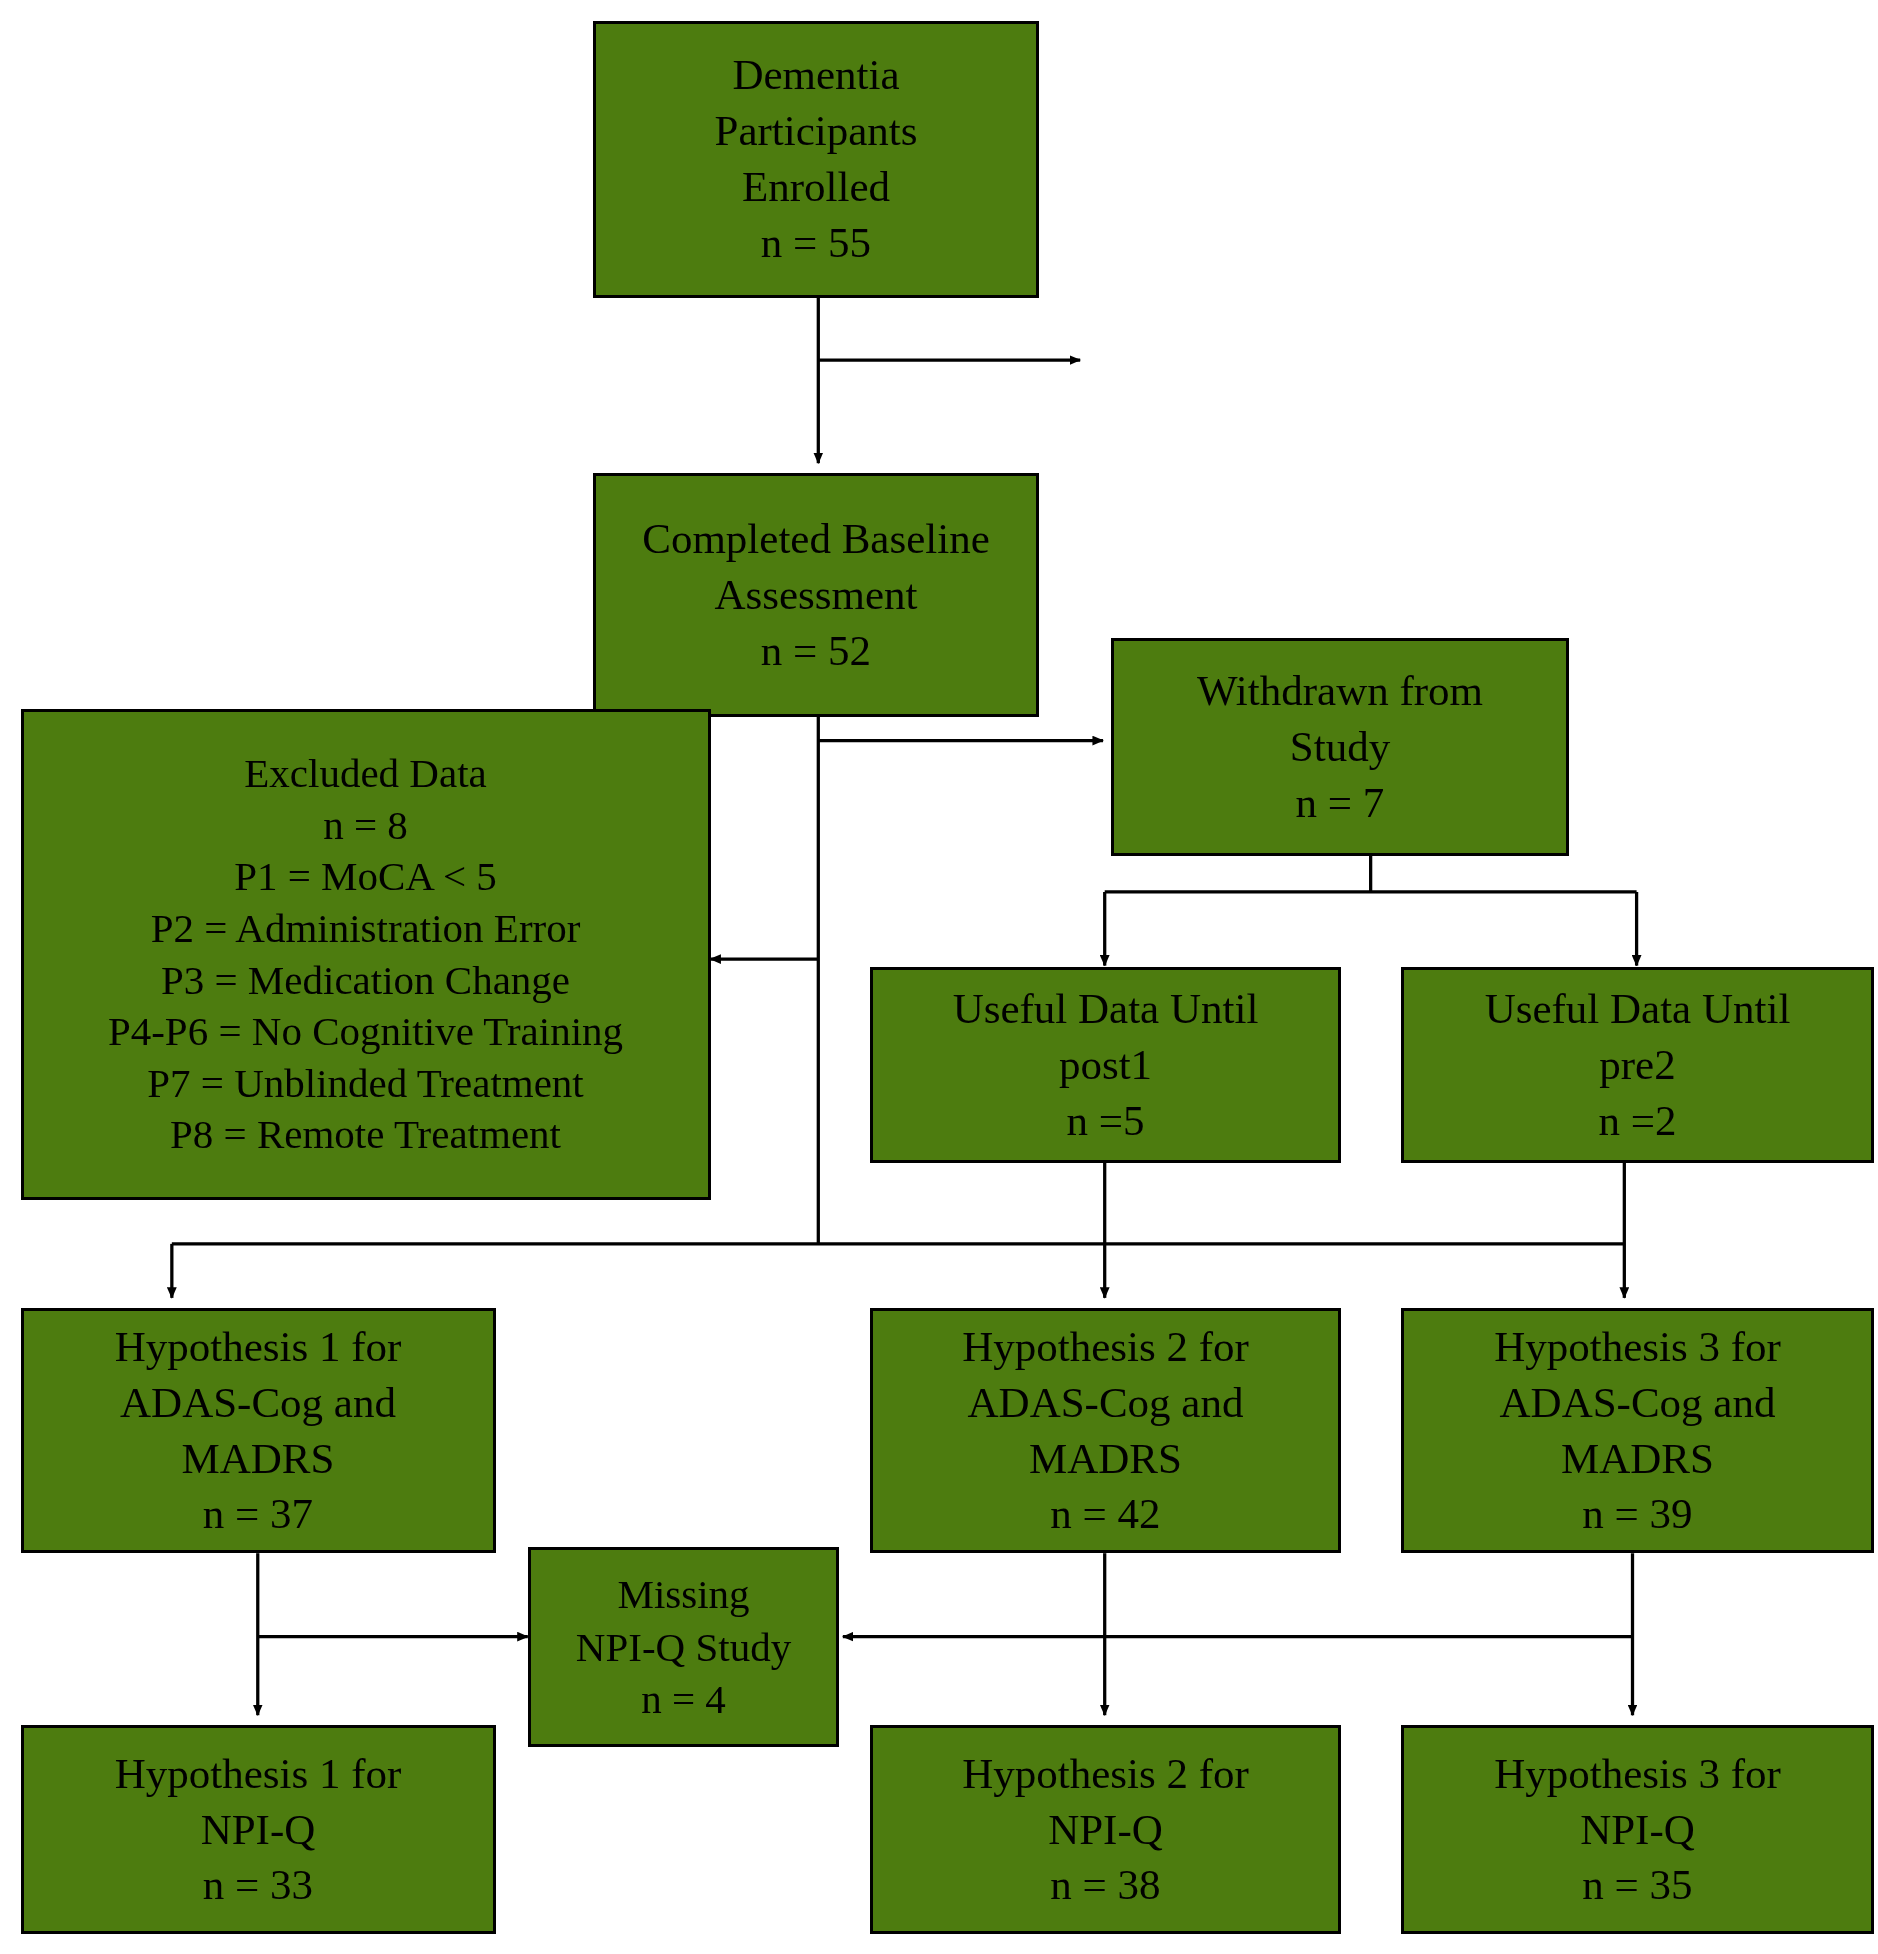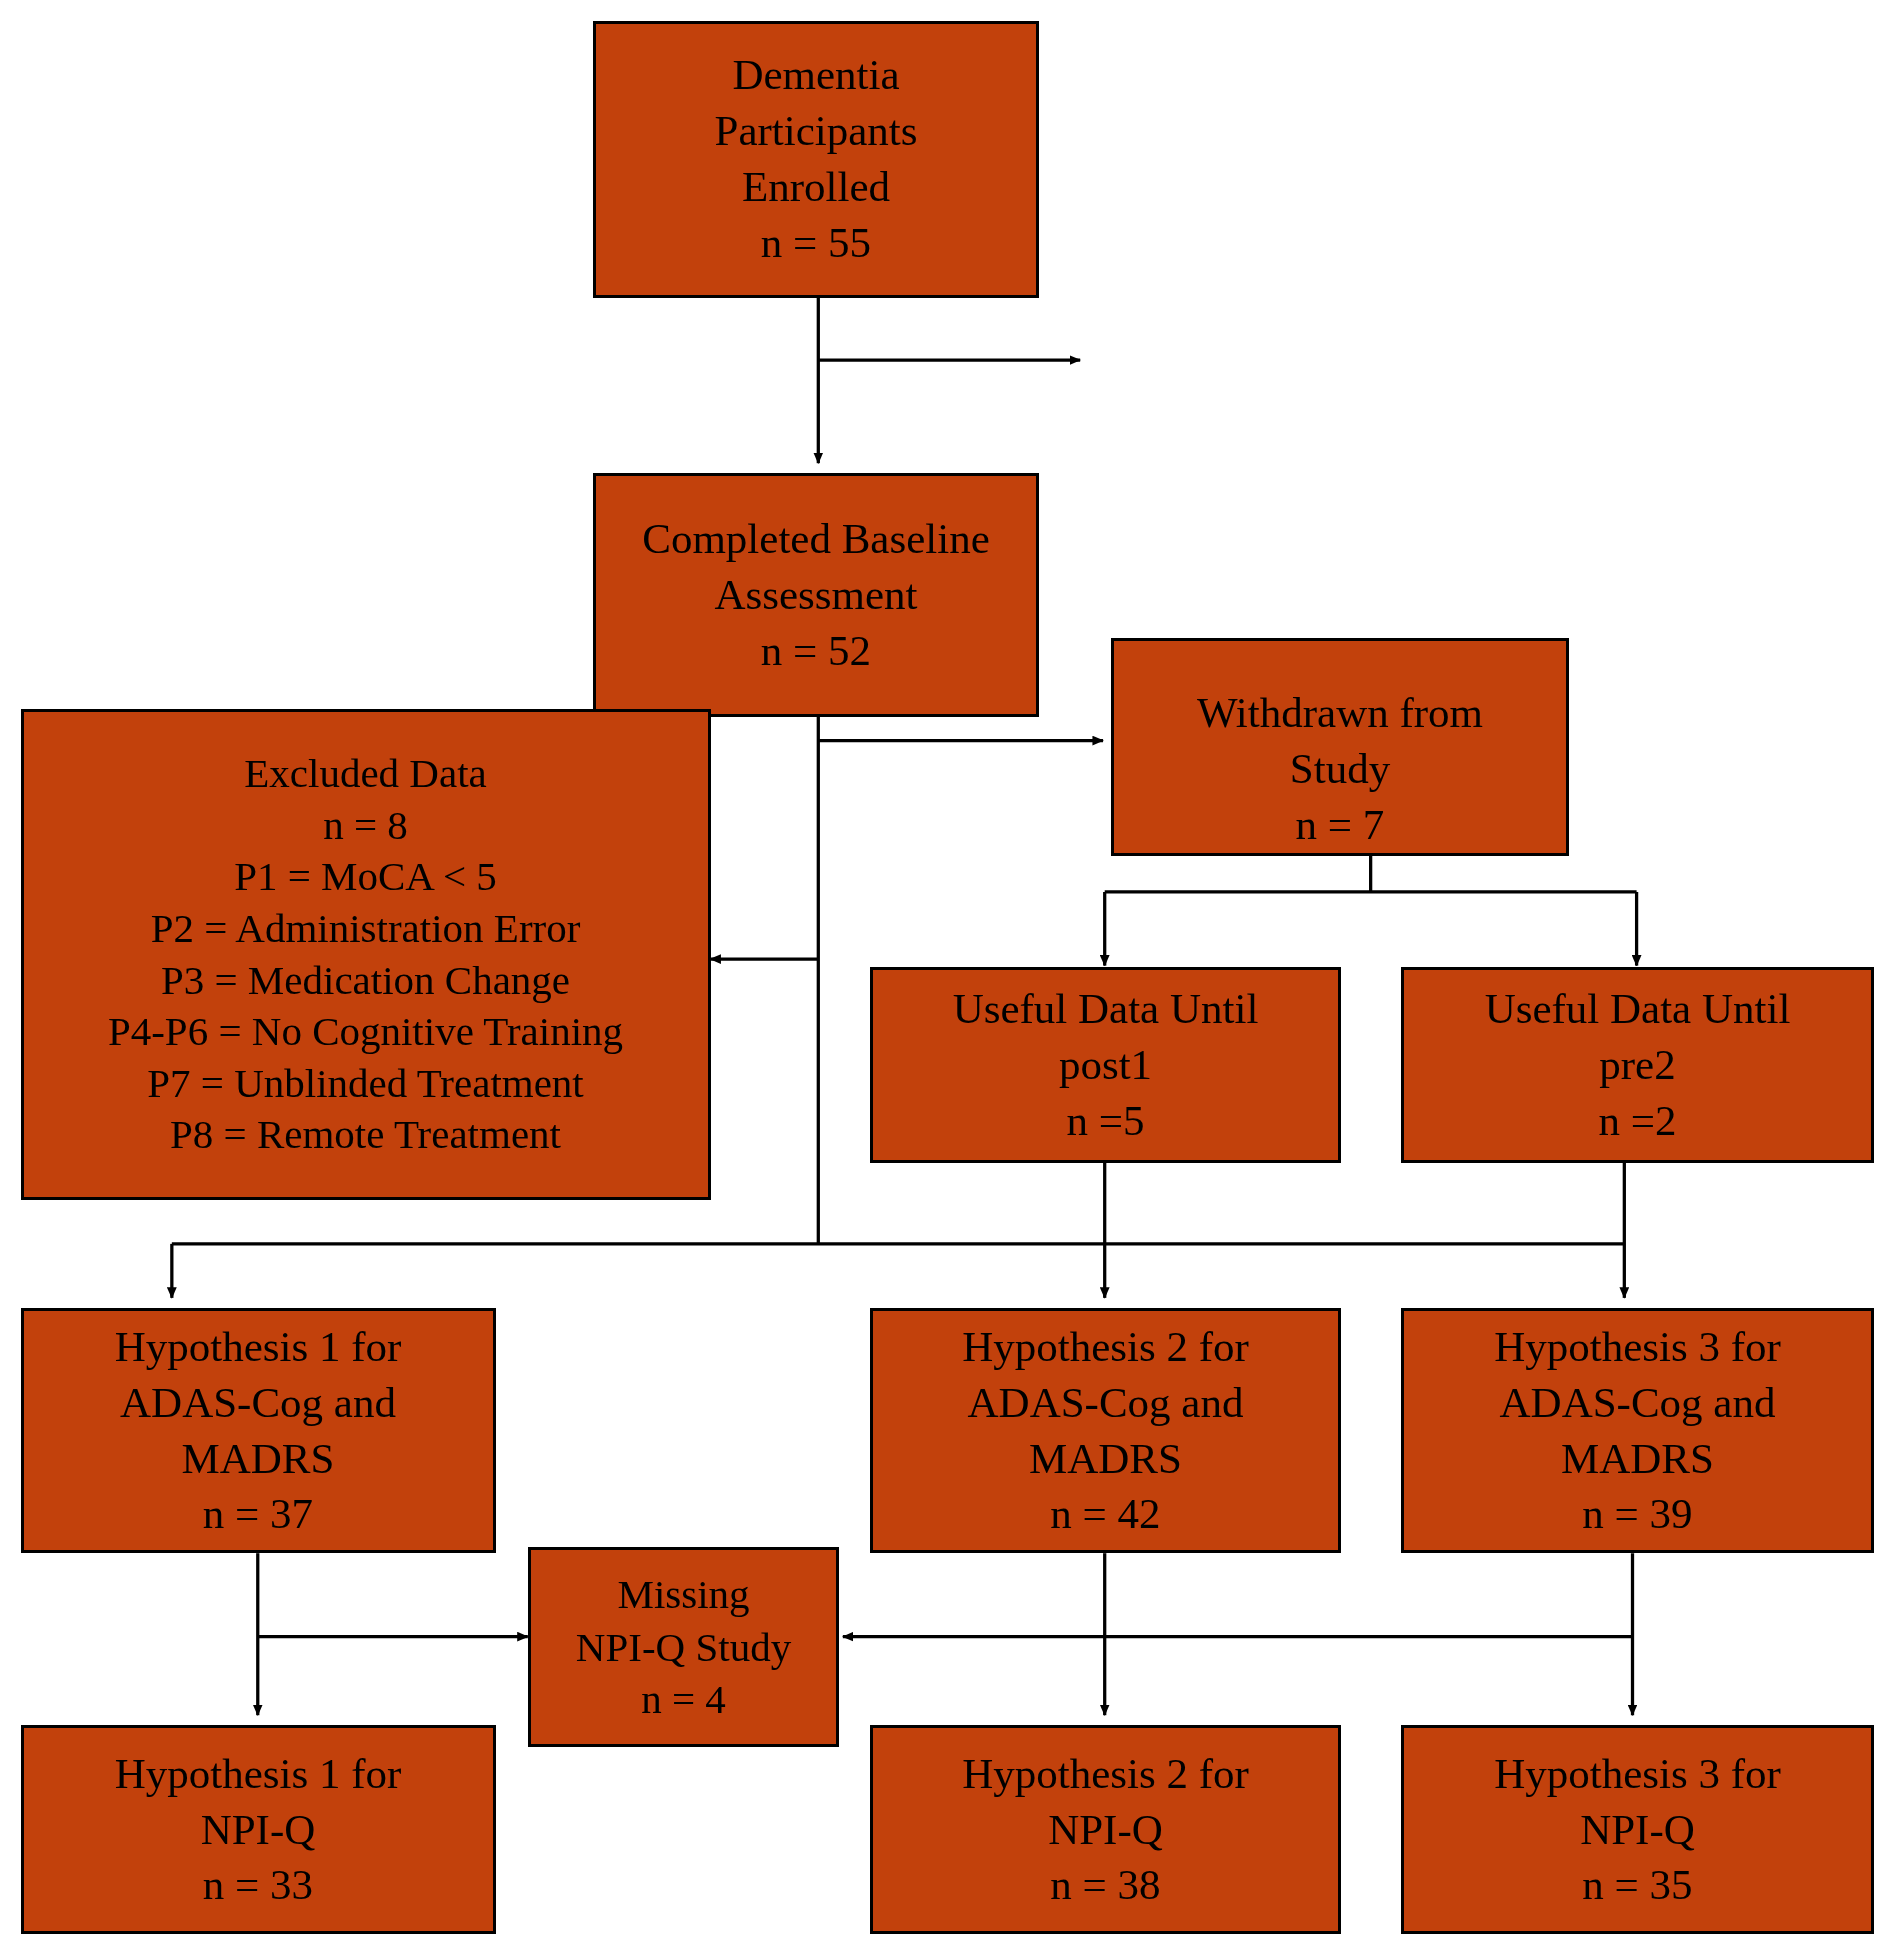--- a/index.html
+++ b/index.html
@@ -22,21 +22,21 @@
     position: absolute;
     top: 0;
     left: 0;
     width: 1878px;
     height: 1955px;
   }
   .node-box {
     position: absolute;
     box-sizing: border-box;
     border: 3.3px solid #000000;
-    background: #c2410c;
+    background: #4d7c0f;
     display: flex;
     flex-direction: column;
     align-items: center;
     justify-content: center;
     text-align: center;
     color: #000000;
     font-family: "Liberation Serif", "DejaVu Serif", serif;
     font-size: 43px;
     line-height: 1.30;
     z-index: 5;
@@ -108,21 +108,21 @@
     <span class="line">n = 55</span>
   </div>
 
 
   <div class="node-box" style="left:593px; top:473px; width:446px; height:244px;">
     <span class="line">Completed Baseline</span>
     <span class="line">Assessment</span>
     <span class="line">n = 52</span>
   </div>
 
-  <div class="node-box" style="left:1111px; top:638px; width:458px; height:218px;justify-content:flex-end;">
+  <div class="node-box" style="left:1111px; top:638px; width:458px; height:218px;">
     <span class="line">Withdrawn from</span>
     <span class="line">Study</span>
     <span class="line">n = 7</span>
   </div>
 
   <div class="node-box box-excluded" style="left:20.5px; top:709px; width:690px; height:491px;">
     <span class="line">Excluded Data</span>
     <span class="line">n = 8</span>
     <span class="line">P1 = MoCA &lt; 5</span>
     <span class="line">P2 = Administration Error</span>

